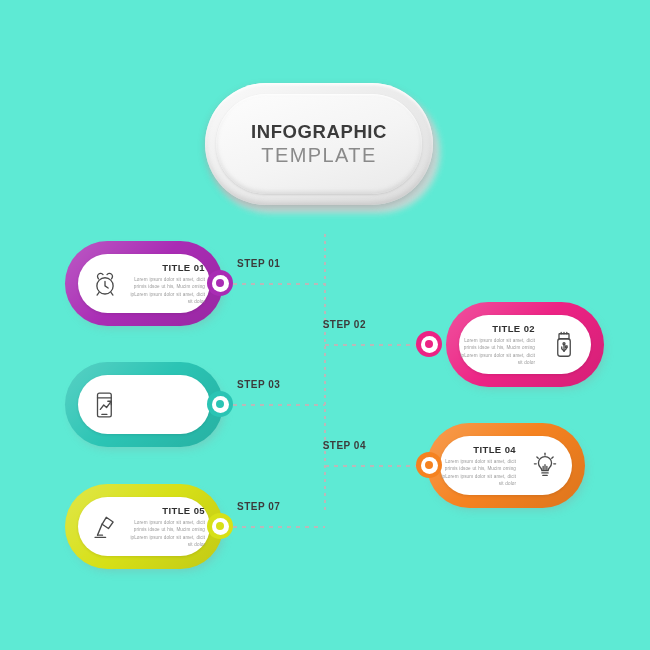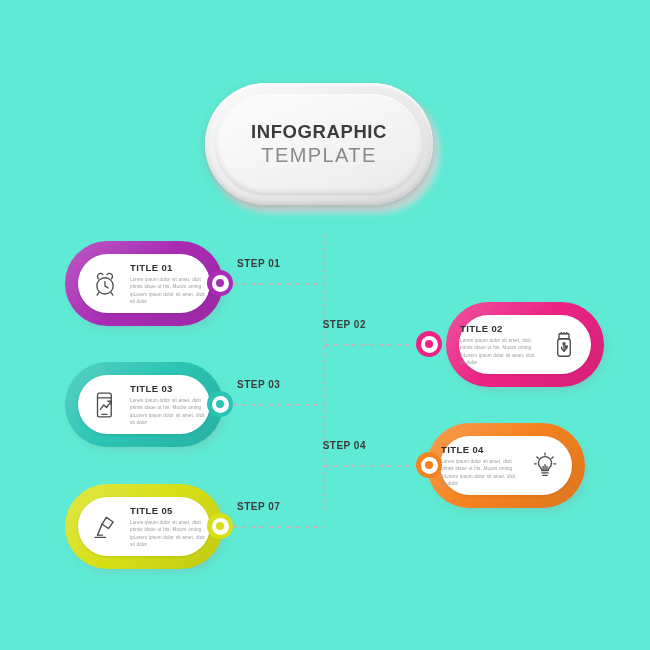--- a/index.html
+++ b/index.html
@@ -168,21 +168,21 @@
     margin-right: 4px;
   }
   .icon-box svg {
     width: 30px;
     height: 30px;
     display: block;
   }
   .txt-box {
     flex: 1;
     padding: 0 5px 0 1px;
-    text-align: left;
+    text-align: right;
   }
   .pill-title {
     font-size: 9.5px;
     font-weight: bold;
     color: #2f2f2f;
     letter-spacing: .4px;
     margin-bottom: 3px;
   }
   .pill-body {
     font-size: 4.6px;
@@ -335,24 +335,20 @@
           <div class="pill-inner icon-left">
             <div class="icon-box">
               <svg viewBox="0 0 48 48" fill="none" stroke="#4A4A4A" stroke-width="2.1" stroke-linecap="round" stroke-linejoin="round">
                 <rect x="12" y="5" width="22" height="38" rx="3"></rect>
                 <path d="M19 39h8"></path>
                 <path d="M12 12.5h22"></path>
                 <path d="M16.5 31l5.5-7 4.5 4 7-9.5"></path>
                 <path d="M28.5 18h5.5v5.5"></path>
               </svg>
             </div>
-            <div class="txt-box">
-              <div class="pill-title">TITLE 03</div>
-              <div class="pill-body">Lorem ipsum dolor sit amet, dicit primis idsoe ut his, Mucim oming ipLorem ipsum dolor sit amet, dicit sit dolor</div>
-            </div>
           </div>
         </div>
         <div class="marker" style="left: 207px; top: 36px;">
           <div class="marker-ring" style="background: rgb(43, 196, 180);">
             <div class="marker-gap">
               <div class="marker-dot" style="background: rgb(43, 196, 180);"></div>
             </div>
           </div>
         </div>
         <div class="step-label" style="top: 24px; left: 237px;">STEP 03</div>

